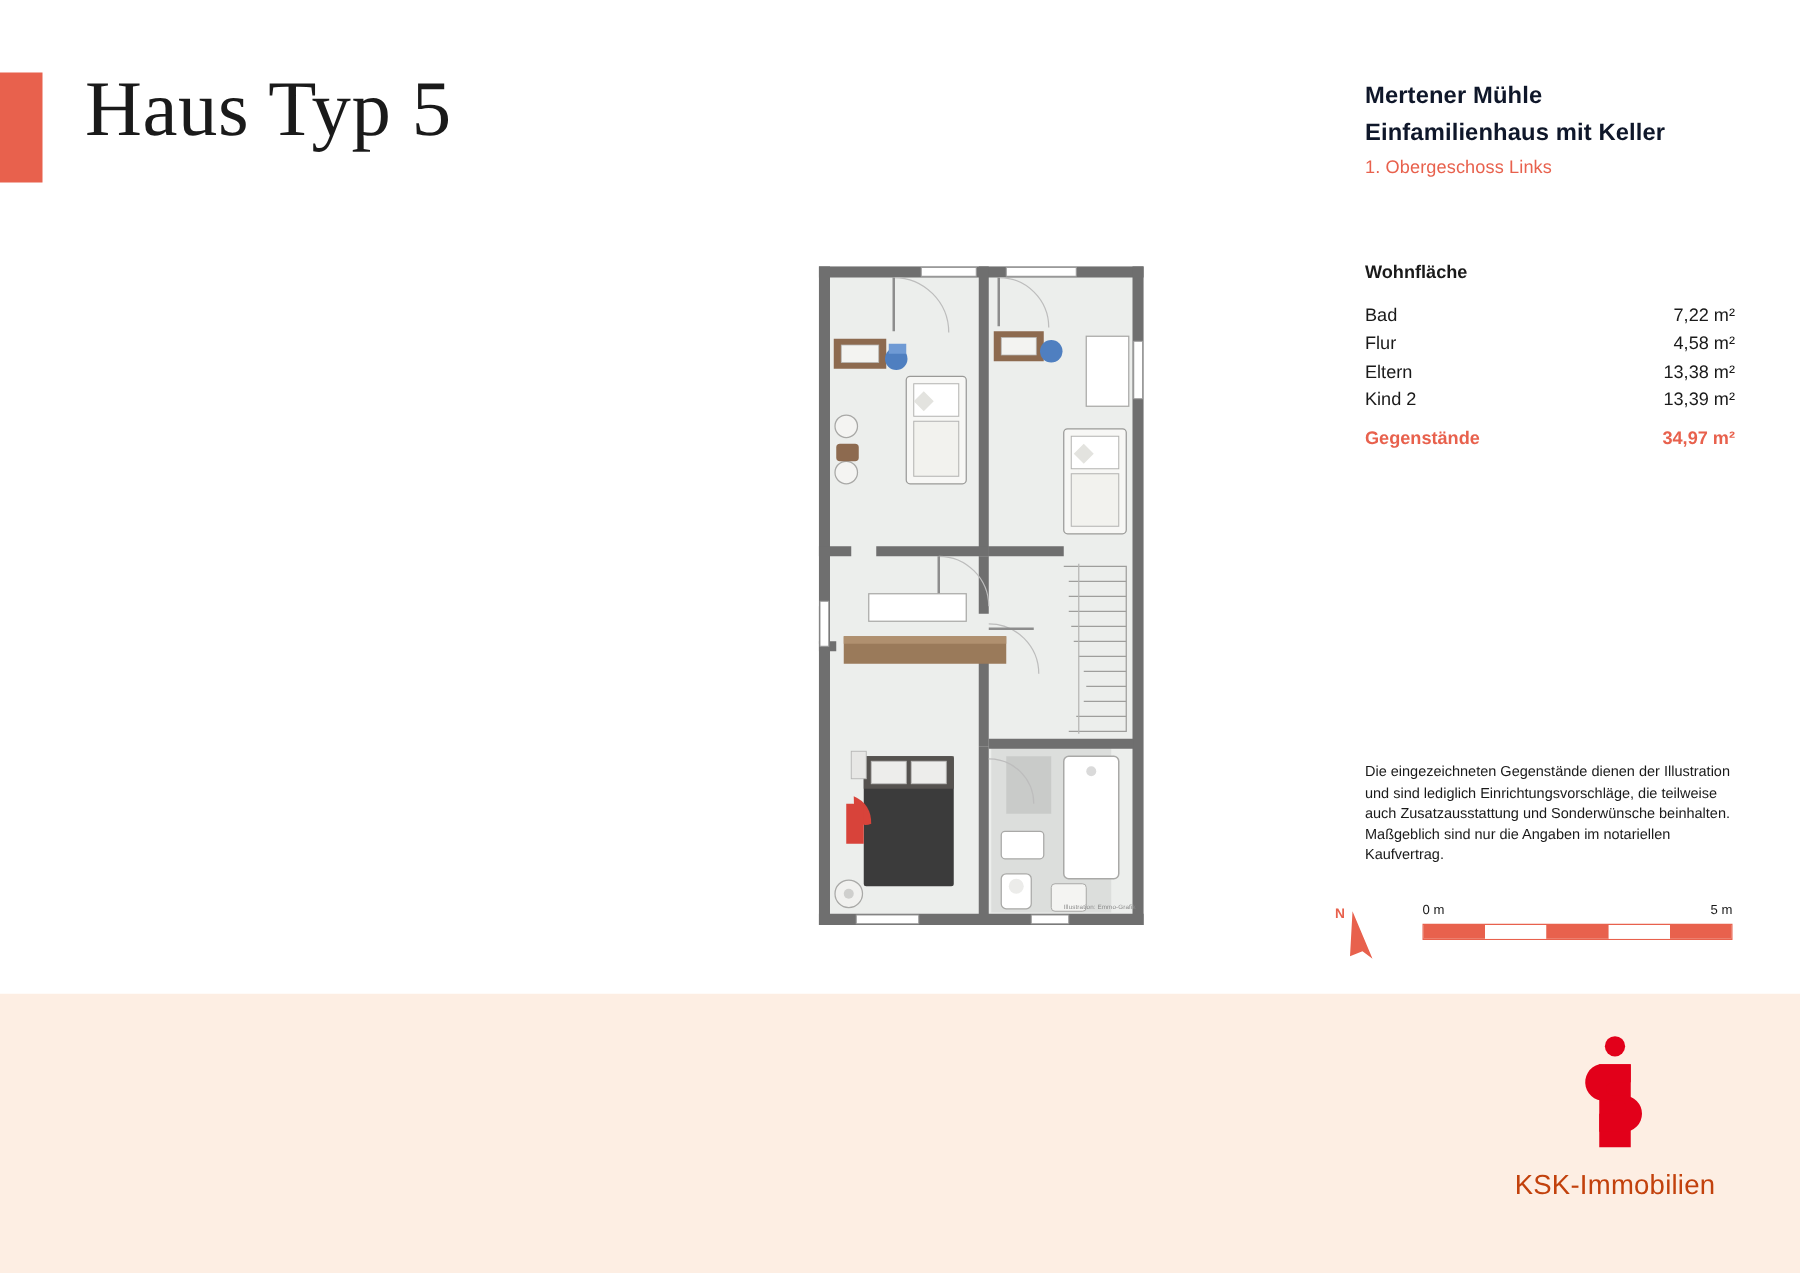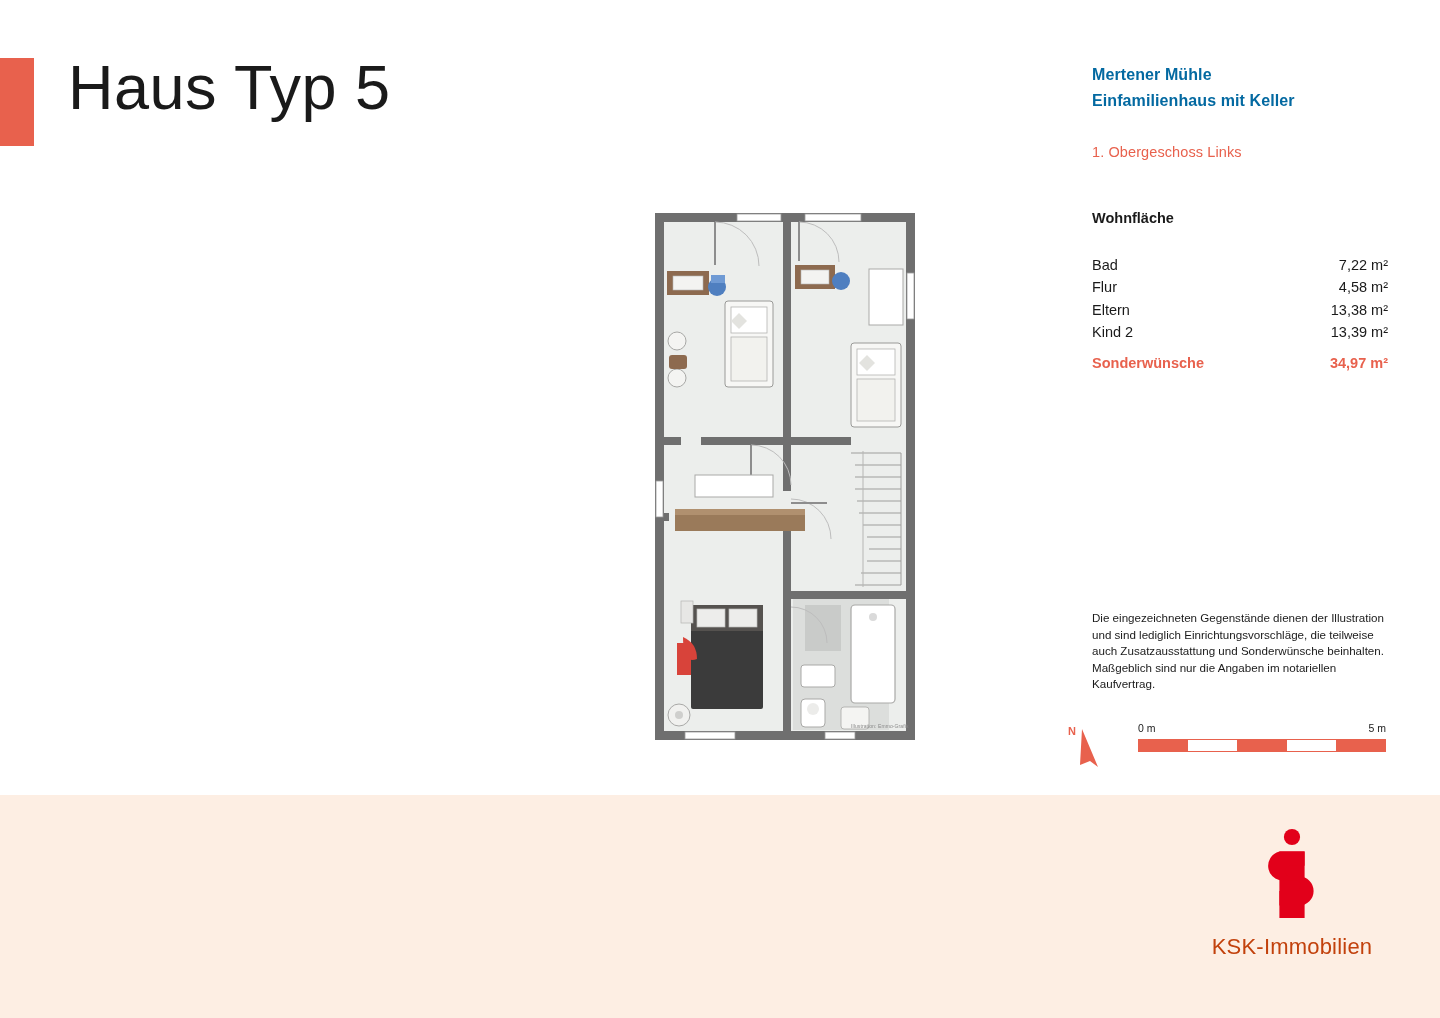--- a/index.html
+++ b/index.html
@@ -21,62 +21,61 @@
     left: 0;
     top: 58px;
     width: 34px;
     height: 88px;
     background: #e8614d;
   }
   .page-title {
     position: absolute;
     left: 68px;
     top: 56px;
-    font-family: Liberation Sans, sans-serif;
+    font-family: Liberation Serif, serif;
     font-size: 63px;
     line-height: 1.0;
     color: #1a1a1a;
     letter-spacing: 0.5px;
     white-space: nowrap;
   }
 
   
   .right-col {
     position: absolute;
     left: 1092px;
     top: 62px;
     width: 300px;
   }
   .project-name,
   .project-sub {
-    font-size: 16px;
+    font-size: 19px;
     font-weight: bold;
-    color: #0369a1;
+    color: #0f172a;
     line-height: 1.6;
     letter-spacing: 0.1px;
   }
   .floor-label {
-    margin-top: 28px;
     font-size: 14.5px;
     color: #e8614d;
     line-height: 1.6;
     letter-spacing: 0.1px;
   }
 
   .area-table {
     position: absolute;
     left: 1092px;
     top: 210px;
     width: 296px;
   }
   .area-title {
     font-size: 14.5px;
     font-weight: bold;
     color: #1a1a1a;
-    margin-bottom: 28px;
+    margin-bottom: 16px;
   }
   .area-row {
     display: flex;
     justify-content: space-between;
     font-size: 14.5px;
     color: #1a1a1a;
     line-height: 22.3px;
   }
   .area-row.total {
     margin-top: 9px;
@@ -223,21 +222,21 @@
   <div class="area-row">
     <span class="lbl">Eltern</span>
     <span class="val">13,38 m²</span>
   </div>
   <div class="area-row">
     <span class="lbl">Kind 2</span>
     <span class="val">13,39 m²</span>
   </div>
 
   <div class="area-row total">
-    <span class="lbl">Sonderwünsche</span>
+    <span class="lbl">Gegenstände</span>
     <span class="val">34,97 m²</span>
   </div>
 </div>
 
 <div class="disclaimer">Die eingezeichneten Gegenstände dienen der Illustration und sind lediglich Einrichtungsvorschläge, die teilweise auch Zusatzausstattung und Sonderwünsche beinhalten. Maßgeblich sind nur die Angaben im notariellen Kaufvertrag.</div>
 
 <div class="compass">
   <span class="n">N</span>
   <svg width="42" height="48" viewBox="0 0 42 48">
     <path d="M14 4 L30 42 L22 36 L12 40 Z" fill="#e8614d"></path>

